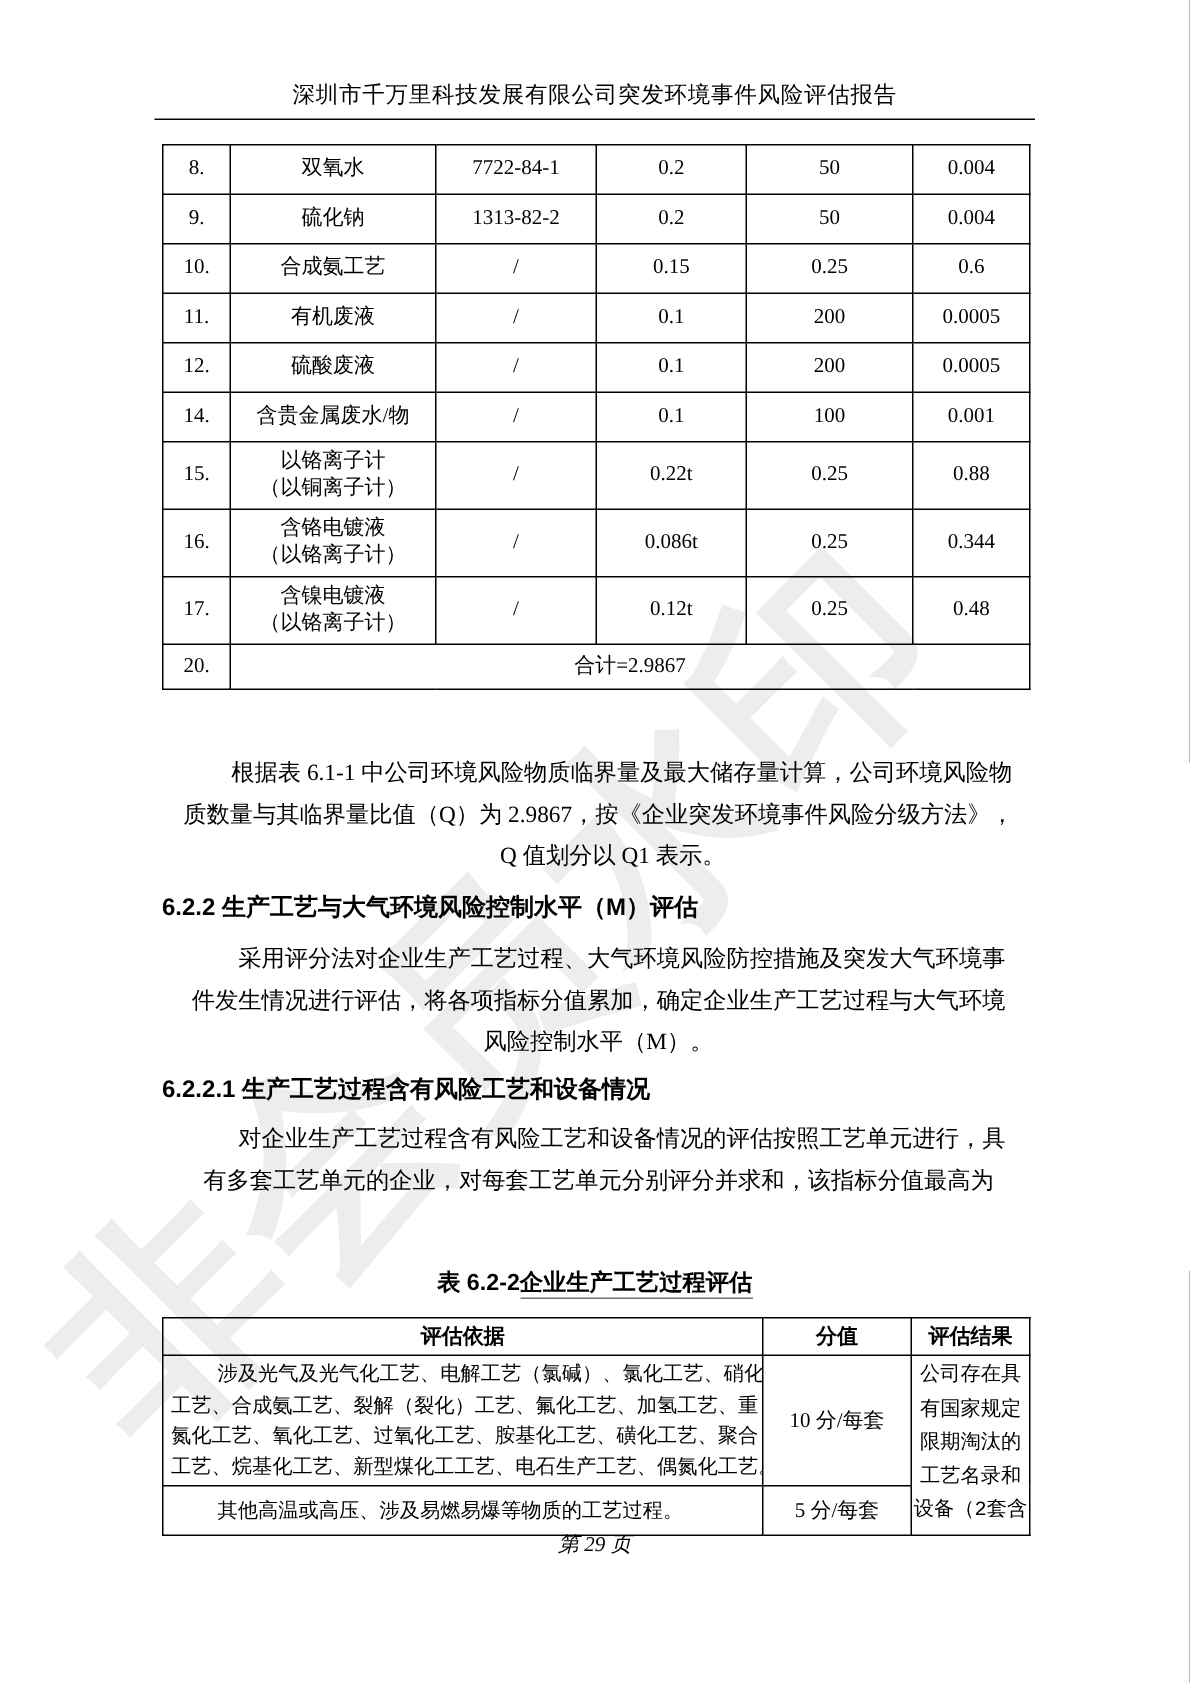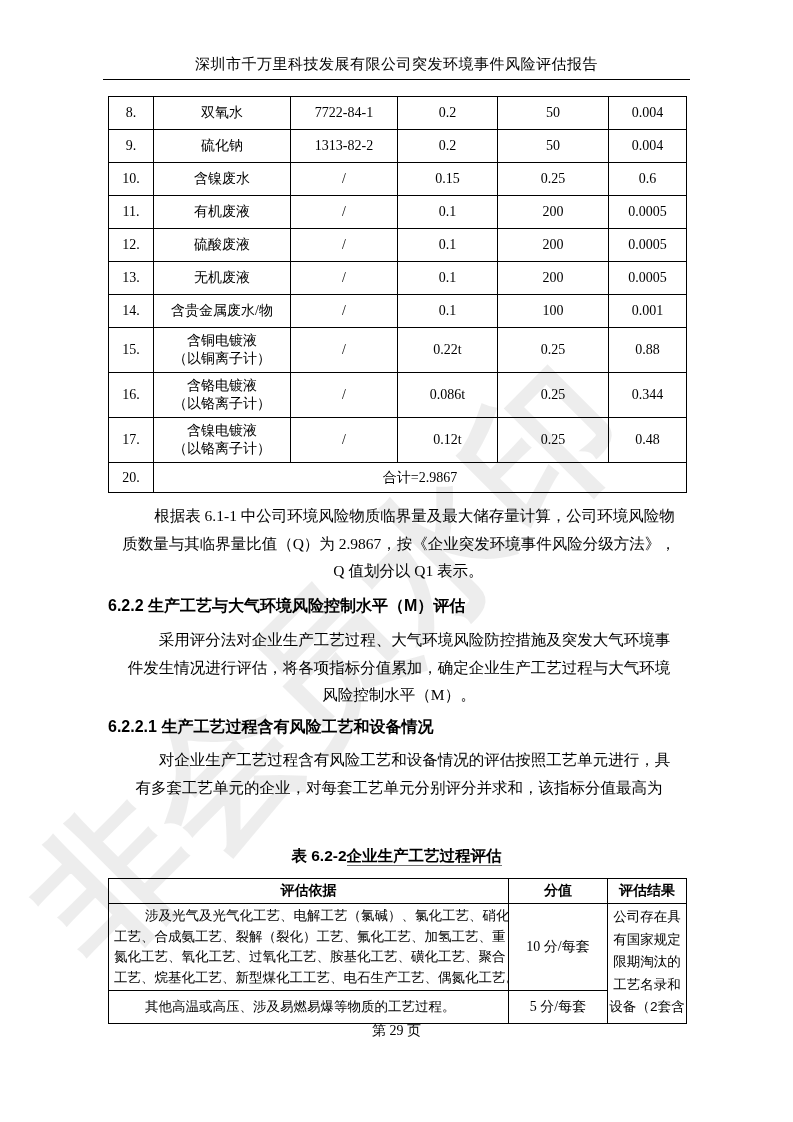--- a/index.html
+++ b/index.html
@@ -73,21 +73,21 @@
   .t2 .hdr{height:25px; font-family:"Liberation Sans","DejaVu Sans",sans-serif; font-weight:bold; font-size:14px;}
   .t2 .crit{text-align:left; padding:2px 5px;}
   .t2 .crit .cline{height:20.5px; line-height:20.5px; white-space:nowrap;}
   .t2 .r1{height:85px;}
   .t2 .r2{height:33px;}
   .t2 .score{font-size:14px;}
   .t2 .result .rline{height:22.5px; line-height:22.5px; white-space:nowrap;font-family:Liberation Mono, monospace;}
 
   .doc-footer{
     left:0; top:1022px; width:793px; text-align:center;
-    font-size:14px; line-height:18px;
+    font-size:14px; line-height:18px;font-style:italic;
   }
 </style>
 </head>
 <body>
 
 <div class="page">
 
   <div class="watermark">非会员水印</div>
 
   <div class="content">
@@ -123,21 +123,21 @@
               <div></div>
             </td>
         <td>1313-82-2</td>
         <td>0.2</td>
         <td>50</td>
         <td>0.004</td>
       </tr>
       <tr class="r-single">
         <td>10.</td>
         <td>
-              <div>含镍废水</div>
+              <div>合成氨工艺</div>
               <div></div>
             </td>
         <td>/</td>
         <td>0.15</td>
         <td>0.25</td>
         <td>0.6</td>
       </tr>
       <tr class="r-single">
         <td>11.</td>
         <td>
@@ -154,45 +154,34 @@
         <td>
               <div>硫酸废液</div>
               <div></div>
             </td>
         <td>/</td>
         <td>0.1</td>
         <td>200</td>
         <td>0.0005</td>
       </tr>
       <tr class="r-single">
-        <td>13.</td>
-        <td>
-              <div>无机废液</div>
-              <div></div>
-            </td>
-        <td>/</td>
-        <td>0.1</td>
-        <td>200</td>
-        <td>0.0005</td>
-      </tr>
-      <tr class="r-single">
         <td>14.</td>
         <td>
               <div>含贵金属废水/物</div>
               <div></div>
             </td>
         <td>/</td>
         <td>0.1</td>
         <td>100</td>
         <td>0.001</td>
       </tr>
       <tr class="r-double">
         <td>15.</td>
         <td>
-              <div>含铜电镀液</div>
+              <div>以铬离子计</div>
               <div>（以铜离子计）</div>
             </td>
         <td>/</td>
         <td>0.22t</td>
         <td>0.25</td>
         <td>0.88</td>
       </tr>
       <tr class="r-double">
         <td>16.</td>
         <td>

